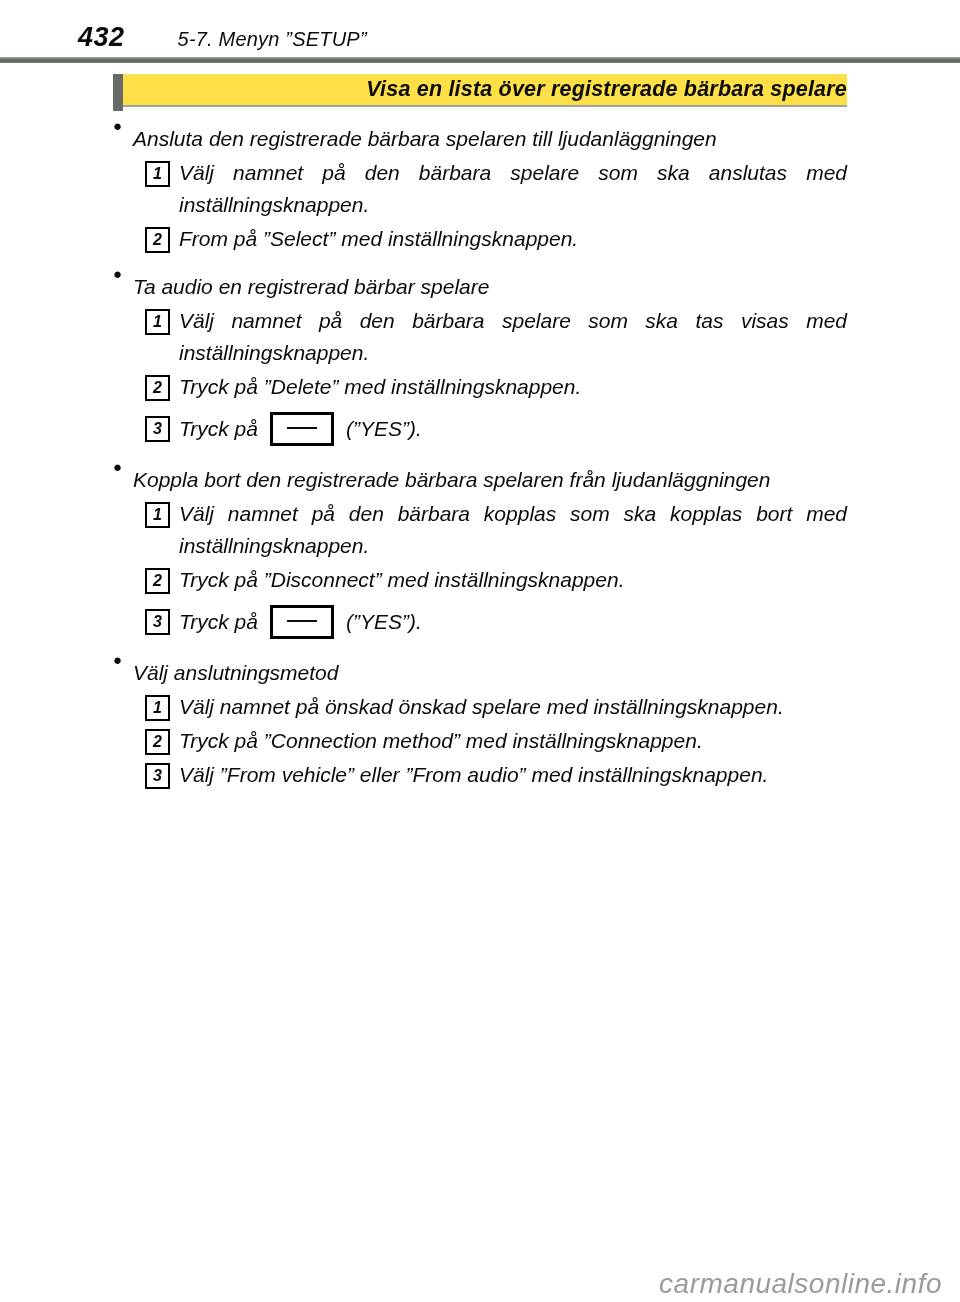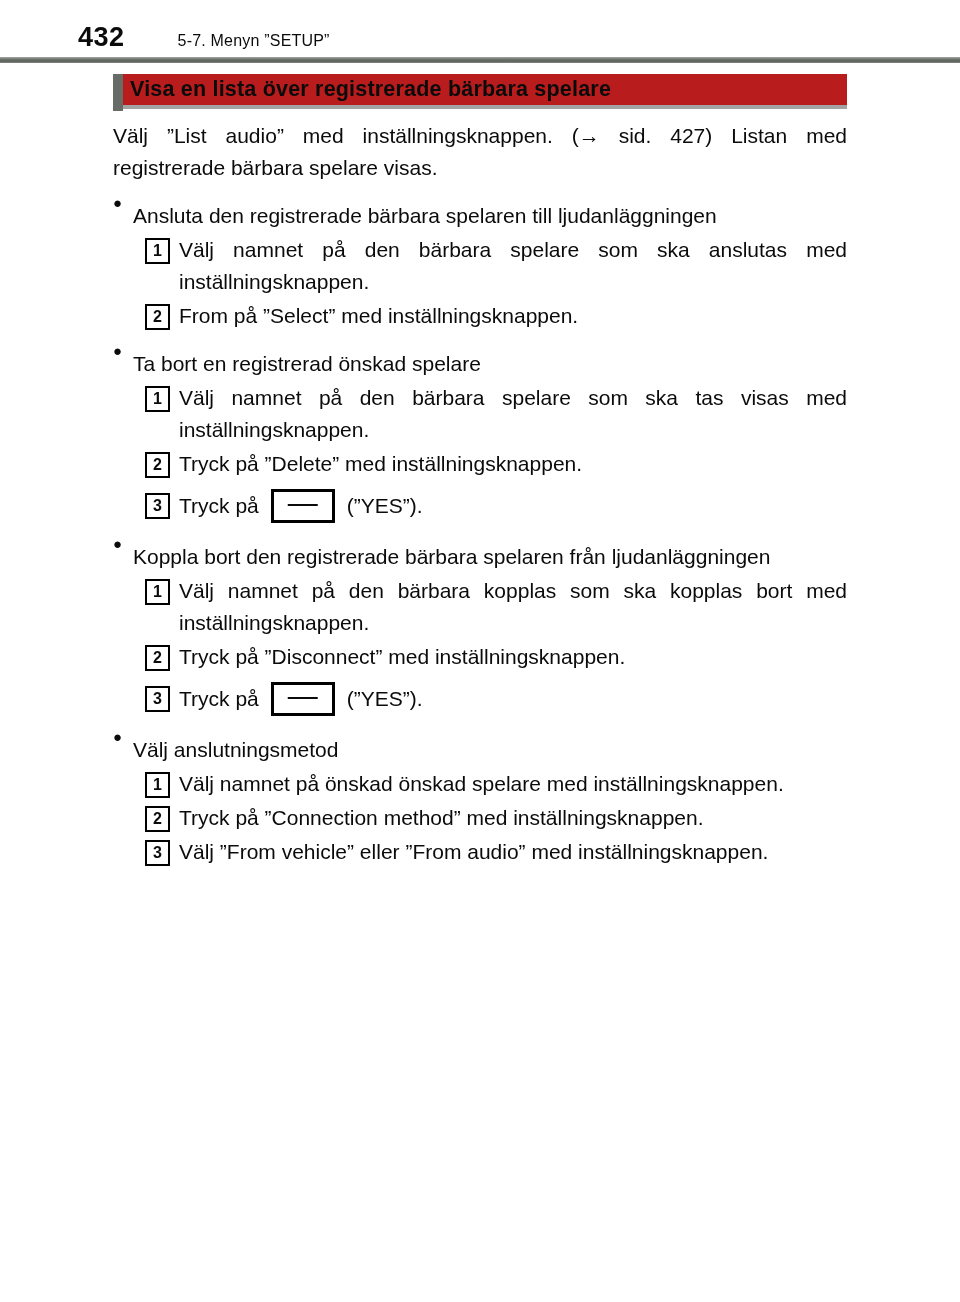--- a/index.html
+++ b/index.html
@@ -3,33 +3,34 @@
 <meta charset="utf-8">
 <style>
   html,body{margin:0;padding:0;background:#ffffff;}
   .page{
     position:relative;
     width:960px;height:1302px;
     background:#ffffff;
     font-family:"Liberation Sans", sans-serif;
     color:#0b0b0b;
     overflow:hidden;
+    font-style:italic;
   }
   
   .page-header{position:absolute;left:78px;top:22px;display:flex;align-items:baseline;}
   .page-num{font-size:27px;font-weight:bold;letter-spacing:.5px;}
-  .section-title{font-size:16px;margin-left:53px;letter-spacing:.2px;}
+  .section-title{font-size:20px;margin-left:53px;letter-spacing:.2px;}
   .header-rule{
     position:absolute;left:0;top:57px;width:960px;height:6px;
     background:linear-gradient(180deg,#a3a9a2 0%,#6c726b 40%,#5d635c 72%,#868c85 100%);
   }
   
   .content{position:absolute;left:113px;top:74px;width:734px;font-size:21px;line-height:32px;}
   
-  .topic-heading{position:relative;background:#b91c1c;border-bottom:4px solid #a3a3a3;height:31px;}
+  .topic-heading{position:relative;background:#fde047;border-bottom:2px solid #a3a3a3;height:31px;text-align:right;}
   .heading-accent{position:absolute;left:0;top:0;width:10px;height:37px;background:#676d66;}
   .heading-text{display:block;padding-left:17px;font-weight:bold;font-size:21.5px;line-height:31px;white-space:nowrap;letter-spacing:.2px;}
   
   .intro{margin:11px 0 0 0;text-align:justify;}
   
   .bullet-row{display:flex;margin-top:3px;}
   .bullet-dot{flex:none;width:20px;font-size:15px;line-height:32px;}
   .bullet-text{flex:1;text-align:justify;margin-top:13px;}
   
   .step{display:flex;align-items:flex-start;margin:2px 0 0 32px;}
@@ -63,38 +64,37 @@
   </div>
   <div class="header-rule"></div>
 
   <div class="content">
 
     <div class="topic-heading">
       <span class="heading-accent"></span>
       <span class="heading-text">Visa en lista över registrerade bärbara spelare</span>
     </div>
 
-    <p class="intro">Välj ”List audio” med inställningsknappen. (→ sid. 427) Listan med registrerade bärbara spelare visas.</p>
 
     <div class="bullet-row">
       <span class="bullet-dot">●</span>
       <span class="bullet-text">Ansluta den registrerade bärbara spelaren till ljudanläggningen</span>
     </div>
     <div class="step">
       <span class="step-num">1</span>
       <span class="step-text">Välj namnet på den bärbara spelare som ska anslutas med inställningsknappen.</span>
     </div>
     <div class="step">
       <span class="step-num">2</span>
       <span class="step-text">From på ”Select” med inställningsknappen.</span>
     </div>
 
     <div class="bullet-row">
       <span class="bullet-dot">●</span>
-      <span class="bullet-text">Ta bort en registrerad önskad spelare</span>
+      <span class="bullet-text">Ta audio en registrerad bärbar spelare</span>
     </div>
     <div class="step">
       <span class="step-num">1</span>
       <span class="step-text">Välj namnet på den bärbara spelare som ska tas visas med inställningsknappen.</span>
     </div>
     <div class="step">
       <span class="step-num">2</span>
       <span class="step-text">Tryck på ”Delete” med inställningsknappen.</span>
     </div>
     <div class="step step-yes">
@@ -143,13 +143,14 @@
       <span class="step-num">2</span>
       <span class="step-text">Tryck på ”Connection method” med inställningsknappen.</span>
     </div>
     <div class="step">
       <span class="step-num">3</span>
       <span class="step-text">Välj ”From vehicle” eller ”From audio” med inställningsknappen.</span>
     </div>
 
   </div>
 
+  <div class="watermark">carmanualsonline.info</div>
 </div>
 
 </body></html>

